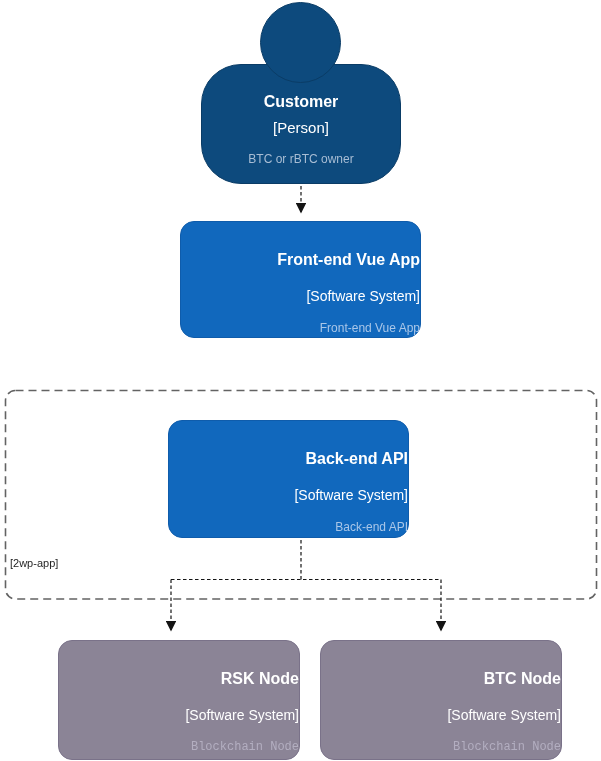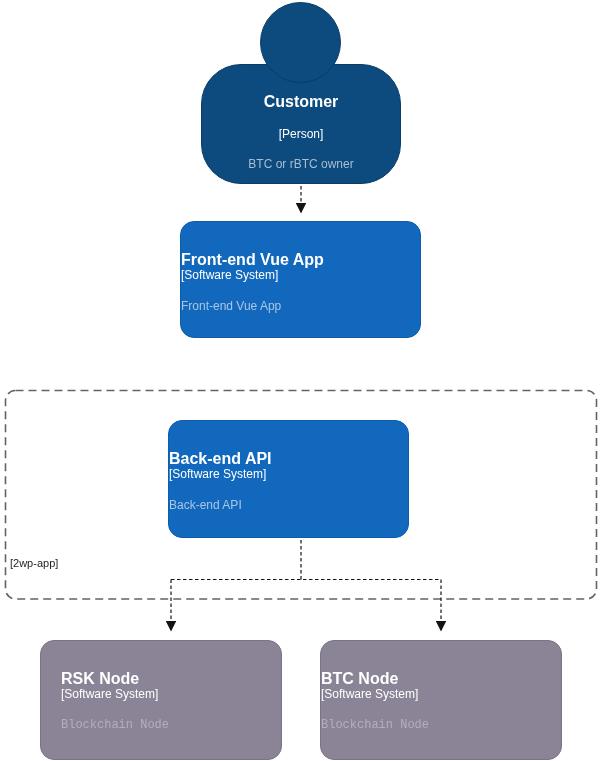--- a/index.html
+++ b/index.html
@@ -17,38 +17,38 @@
     width: 601px; height: 761px;
     z-index: 0;
   }
   
   .node {
     position: absolute;
     border-radius: 14px;
     color: #ffffff;
     display: flex;
     flex-direction: column;
-    align-items: flex-start;
+    align-items: flex-end;
     text-align: center;
     box-sizing: border-box;
     z-index: 3;
   }
   .node .title    { font-size: 16px; font-weight: bold; margin-top: 29px; line-height: 1.15; }
-  .node .subtitle { font-size: 12px; margin-top: 0; line-height: 1.1; }
+  .node .subtitle { font-size: 14px; margin-top: 20px; line-height: 1.1; }
   .node .desc     { font-size: 12px;  margin-top: 17px; line-height: 1.1; }
 
   .system   { background: var(--system-fill, #1168bd);  border: 1px solid var(--system-border, #0f5cab); }
   .system .desc { color: var(--system-muted-text, #a9c6e8); }
 
   .external { background: var(--external-fill, #8b8496); border: 1px solid var(--external-border, #7a7289); }
   .external .desc { color: var(--external-muted-text, #b3aec0); font-family: Liberation Mono, monospace; }
 
   #frontend-box { left: 180px; top: 221px; width: 241px; height: 117px; }
   #backend-box  { left: 168px; top: 420px; width: 241px; height: 118px; }
-  #rsk-box      { left:  40px; top: 640px; width: 242px; height: 120px; padding-left: 20px; }
+  #rsk-box      { left:  58px; top: 640px; width: 242px; height: 120px; padding-left: 20px; }
   #btc-box      { left: 320px; top: 640px; width: 242px; height: 120px; }
 
   
   .person-head {
     position: absolute;
     left: 260px; top: 2px;
     width: 81px; height: 81px;
     border-radius: 50%;
     background: var(--person-fill, #0d4a7d);
     border: 1.5px solid var(--person-border, #0a3c66);
@@ -104,21 +104,21 @@
     <path d="M171,579.5 L441,579.5" fill="none" stroke="var(--connector, #141414)" stroke-width="1.2" stroke-dasharray="3.5 2.5"></path>
 
     <path d="M171,579.5 L171,630" fill="none" stroke="var(--connector, #141414)" stroke-width="1.2" stroke-dasharray="3.5 2.5" marker-end="url(#arrow)"></path>
 
     <path d="M441,579.5 L441,630" fill="none" stroke="var(--connector, #141414)" stroke-width="1.2" stroke-dasharray="3.5 2.5" marker-end="url(#arrow)"></path>
   </svg>
 
   <div class="person-head"></div>
   <div class="person-body">
     <div class="title node-title" style="font-size:16px;font-weight:bold;margin-top:28px;">Customer</div>
-    <div style="font-size:12px;margin-top:16px;">[Person]</div>
+    <div style="font-size:15px;margin-top:8px;">[Person]</div>
     <div class="desc" style="font-size:12px;margin-top:16px;">BTC or rBTC owner</div>
   </div>
 
   <div id="frontend-box" class="node system">
     <div class="title">Front-end Vue App</div>
     <div class="subtitle">[Software System]</div>
     <div class="desc">Front-end Vue App</div>
   </div>
 
   <div class="boundary-label">

